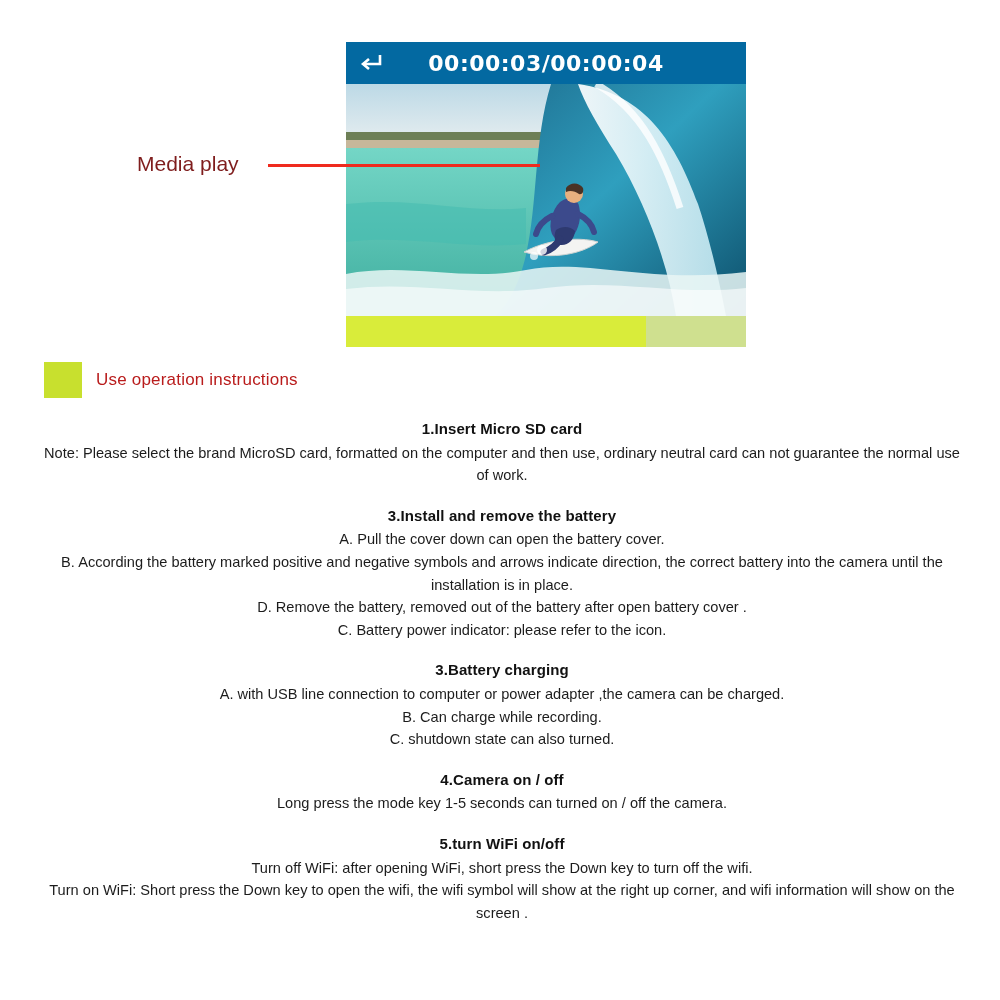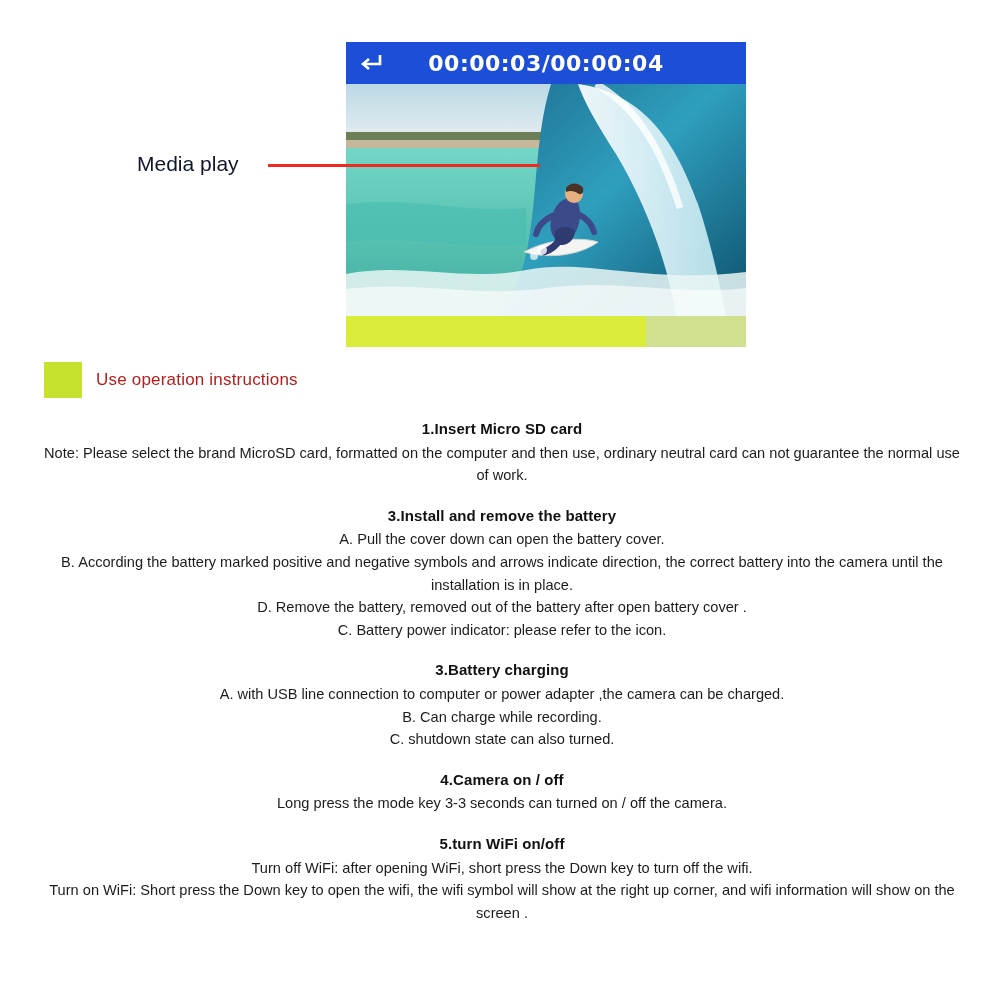--- a/index.html
+++ b/index.html
@@ -21,21 +21,21 @@
     position: absolute;
     left: 346px;
     top: 42px;
     width: 400px;
     height: 305px;
   }
   .screen-topbar {
     position: relative;
     width: 100%;
     height: 42px;
-    background: #1d4ed8;
+    background: #0369a1;
     display: flex;
     align-items: center;
     justify-content: center;
   }
   .back-icon {
     position: absolute;
     left: 12px;
     top: 50%;
     transform: translateY(-50%);
     width: 26px;
@@ -77,21 +77,21 @@
     height: 100%;
     background: #cfe08f;
   }
 
   
   .callout-label {
     position: absolute;
     left: 137px;
     top: 152px;
     font-size: 21px;
-    color: #0f172a;
+    color: #7f1d1d;
   }
   .callout-line {
     position: absolute;
     left: 268px;
     top: 164px;
     width: 272px;
     height: 3px;
     background: #ef2a1e;
   }
 
@@ -235,20 +235,20 @@
       <div class="blk-line">C. Battery power indicator: please refer to the icon.</div>
     </div>
     <div class="blk">
       <div class="blk-title">3.Battery charging</div>
       <div class="blk-line">A. with USB line connection to computer or power adapter ,the camera can be charged.</div>
       <div class="blk-line">B. Can charge while recording.</div>
       <div class="blk-line">C. shutdown state can also turned.</div>
     </div>
     <div class="blk">
       <div class="blk-title">4.Camera on / off</div>
-      <div class="blk-line">Long press the mode key 3-3 seconds can turned on / off the camera.</div>
+      <div class="blk-line">Long press the mode key 1-5 seconds can turned on / off the camera.</div>
     </div>
     <div class="blk">
       <div class="blk-title">5.turn WiFi  on/off</div>
       <div class="blk-line">Turn off WiFi: after opening WiFi, short press the Down key to turn off the wifi.</div>
       <div class="blk-line">Turn on  WiFi: Short press the Down key to open the wifi, the wifi symbol will show at the right up corner, and wifi information will show on the screen .</div>
     </div>
   </div>
 
 </body></html>

